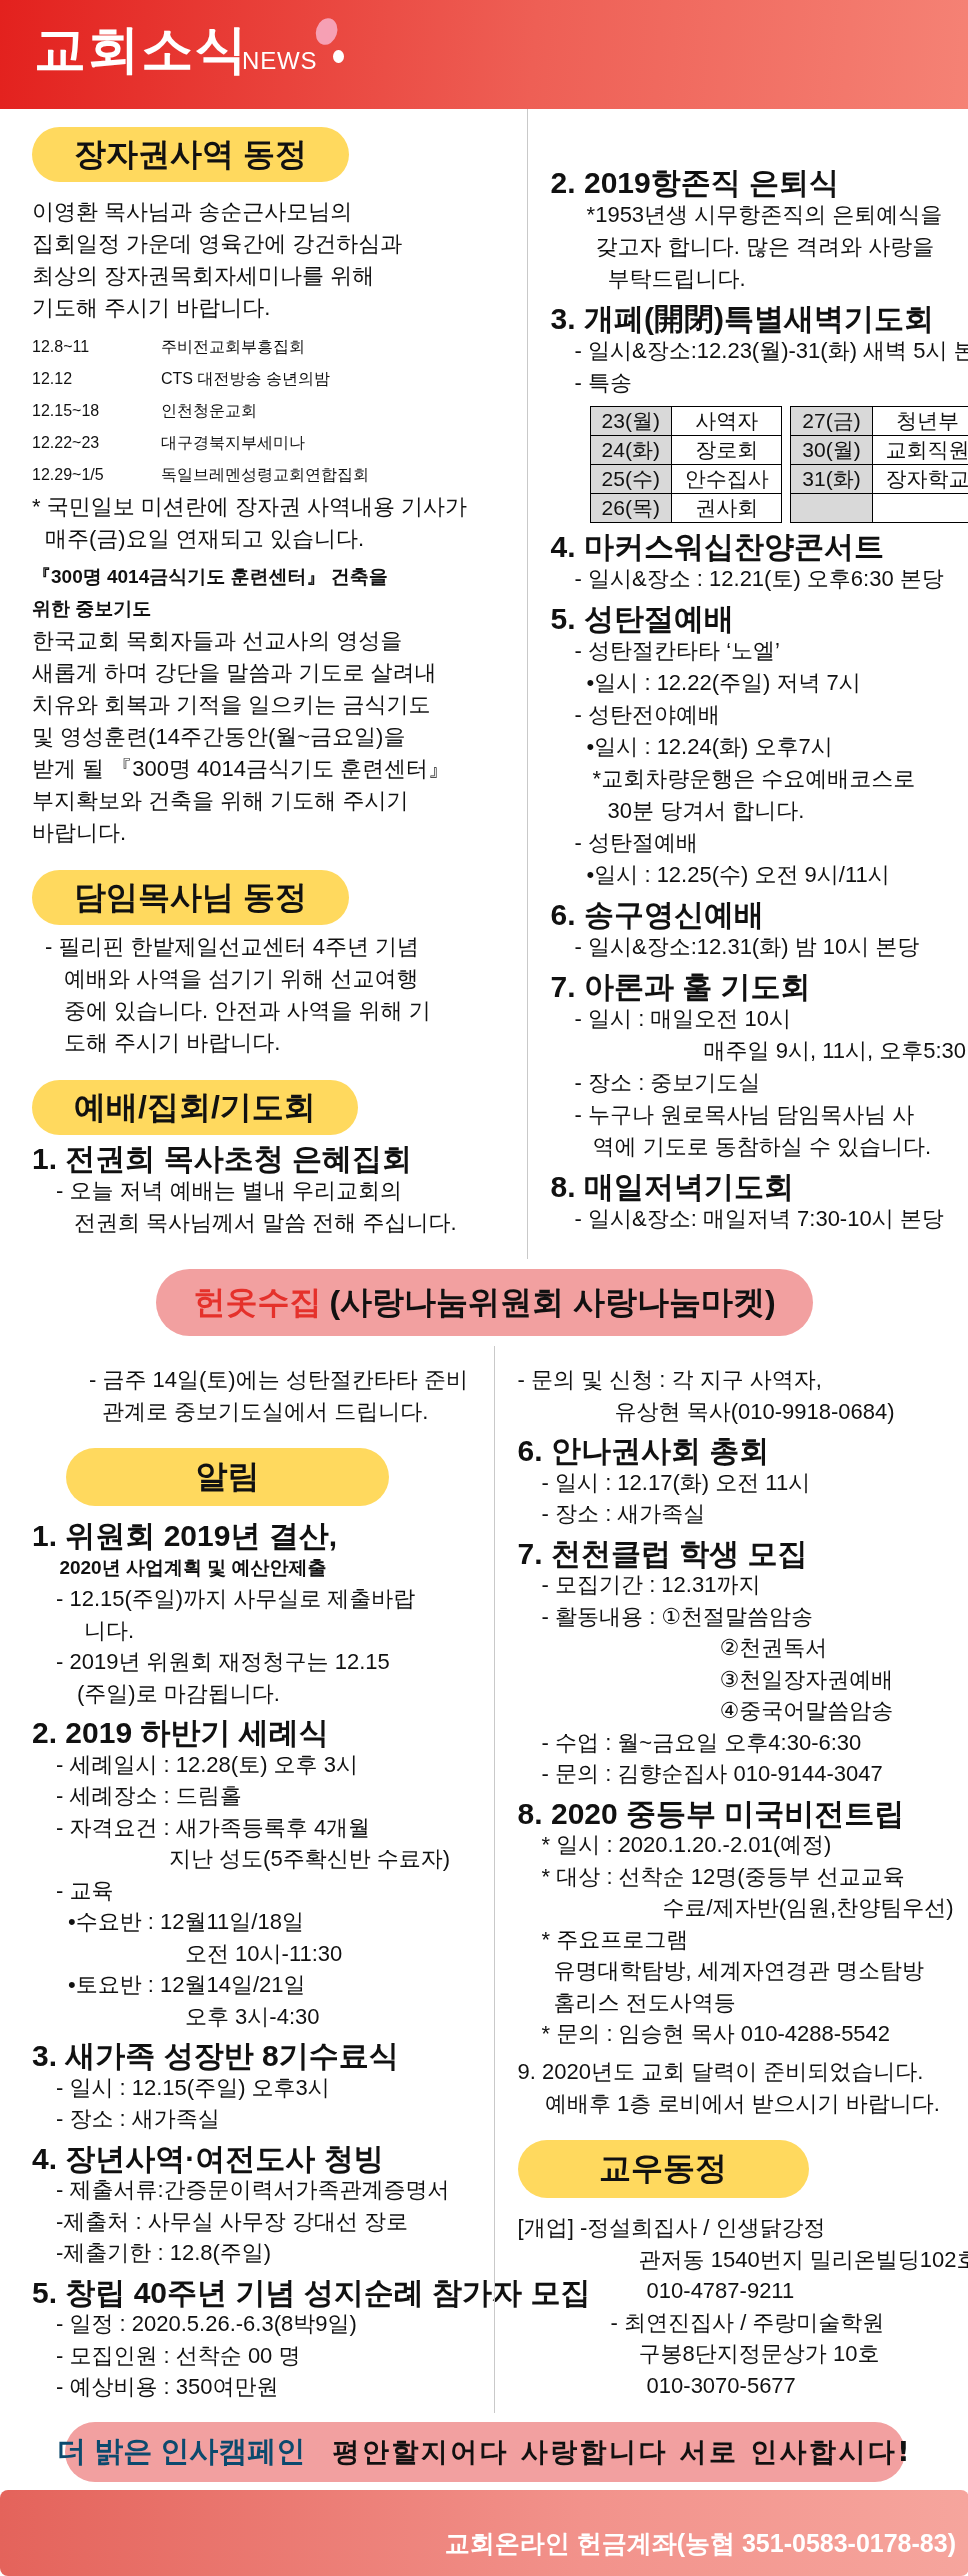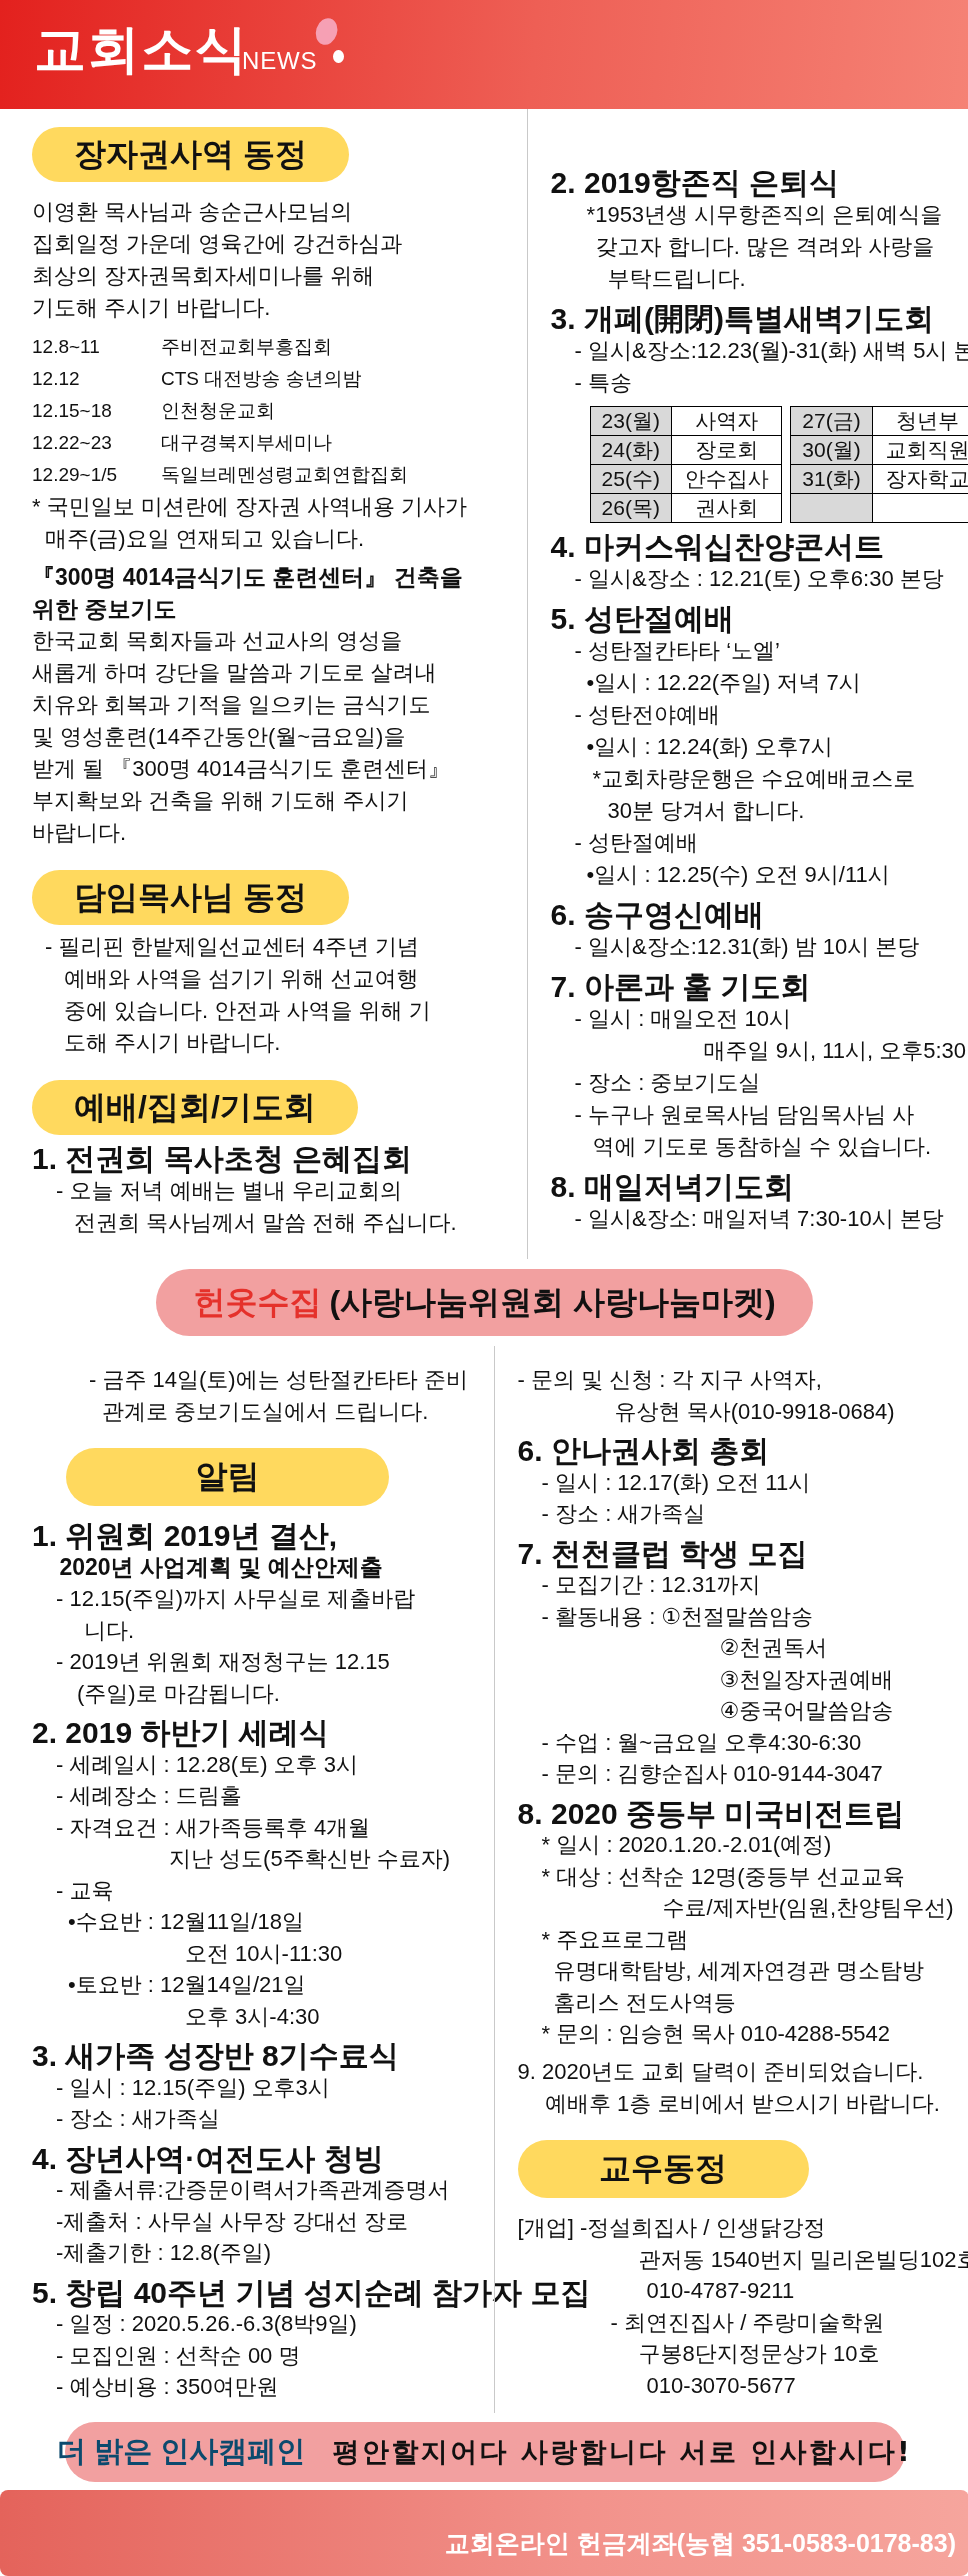--- a/index.html
+++ b/index.html
@@ -24,30 +24,30 @@
   .z1 .colR{padding-top:50px;}
   
   .pill{display:inline-block;background:#ffd95e;border-radius:34px;padding:9.7px 42px;
         font-size:32px;font-weight:bold;color:#111;line-height:1.1;}
   .pill-wide{display:block;width:323px;box-sizing:border-box;text-align:center;padding:11.3px 0;margin:21px 0 14.5px 34px;}
   .mt{margin-top:21px;}
   
   .ln{font-size:22px;line-height:32px;white-space:nowrap;}
   .z2 .ln{line-height:31.5px;}
   .tit{font-weight:bold;font-size:30px;margin-top:8px;}
-  .big{font-size:23px;font-weight:bold;}
+  .big{font-size:19px;font-weight:bold;}
   .in16{padding-left:13px;} .in30{padding-left:24px;} .in34{padding-left:27.4px;}
   .in40{padding-left:32px;} .in44{padding-left:36px;} .in52{padding-left:42px;}
   .in56{padding-left:45px;} .in64{padding-left:52px;} .in70{padding-left:57px;}
   .in115{padding-left:93px;} .in120{padding-left:97px;} .in150{padding-left:121px;}
   .in160{padding-left:129px;} .in170{padding-left:137px;} .in180{padding-left:145px;}
   .in190{padding-left:153px;} .in250{padding-left:202px;}
   .gap8{margin-top:6.5px;} .gap18{margin-top:14.5px;}
   
-  .srow{display:flex;font-size:19px;line-height:32px;}
+  .srow{display:flex;font-size:16px;line-height:32px;}
   .sd{width:129px;flex:none;}
   
   .twrap{display:flex;gap:8px;margin:6.5px 0 8px 39px;}
   table.song{border-collapse:collapse;}
   table.song td{border:1.6px solid #000;width:103px;height:27px;text-align:center;
                 font-size:21px;padding:0 3.2px;white-space:nowrap;}
   table.song td.g{background:#d9d9d9;width:74px;}
   
   .brow{flex:none;height:87px;display:flex;align-items:center;justify-content:center;}
   .pinkpill{background:#f2a0a0;border-radius:36px;padding:11.3px 37px;font-size:32px;font-weight:bold;white-space:nowrap;}

